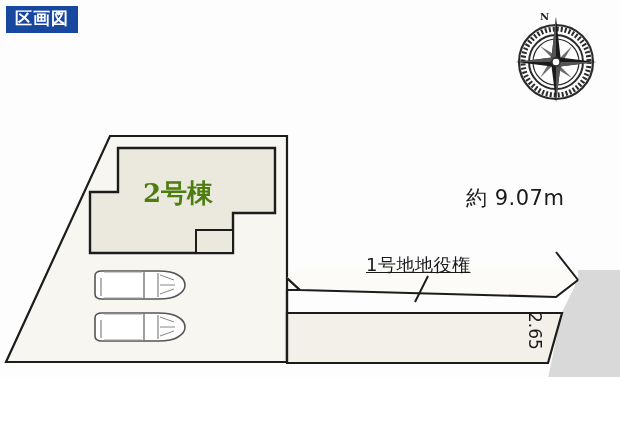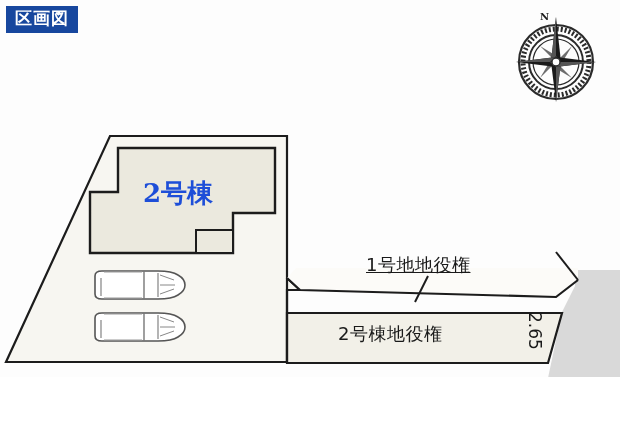--- a/index.html
+++ b/index.html
@@ -43,21 +43,21 @@
     color: #1a1a1a;
     white-space: nowrap;
     font-family: "DejaVu Sans", sans-serif;
   }
   #label-building {
     left: 143px;
     top: 176px;
     font-family: "DejaVu Serif", serif;
     font-size: 26px;
     font-weight: bold;
-    color: #1d4ed8;
+    color: #4d7c0f;
     letter-spacing: 0px;
   }
   #label-road-name {
     left: 490px;
     top: 152px;
     font-size: 21px;
     letter-spacing: 2px;
   }
   #label-road-width {
     left: 466px;
@@ -166,19 +166,19 @@
     </g>
 
   </svg>
 
   <div id="badge">区画図</div>
 
   <div class="lbl" id="compass-n">N</div>
 
   <div class="lbl" id="label-building">2号棟</div>
 
+  <div class="lbl" id="label-road-width">約 9.07m</div>
 
   <div class="lbl" id="label-easement1">1号地地役権</div>
-  <div class="lbl" id="label-easement2">2号棟地役権</div>
 
   <div class="lbl" id="label-depth">2.65</div>
 
 </div>
 
 </body></html>

